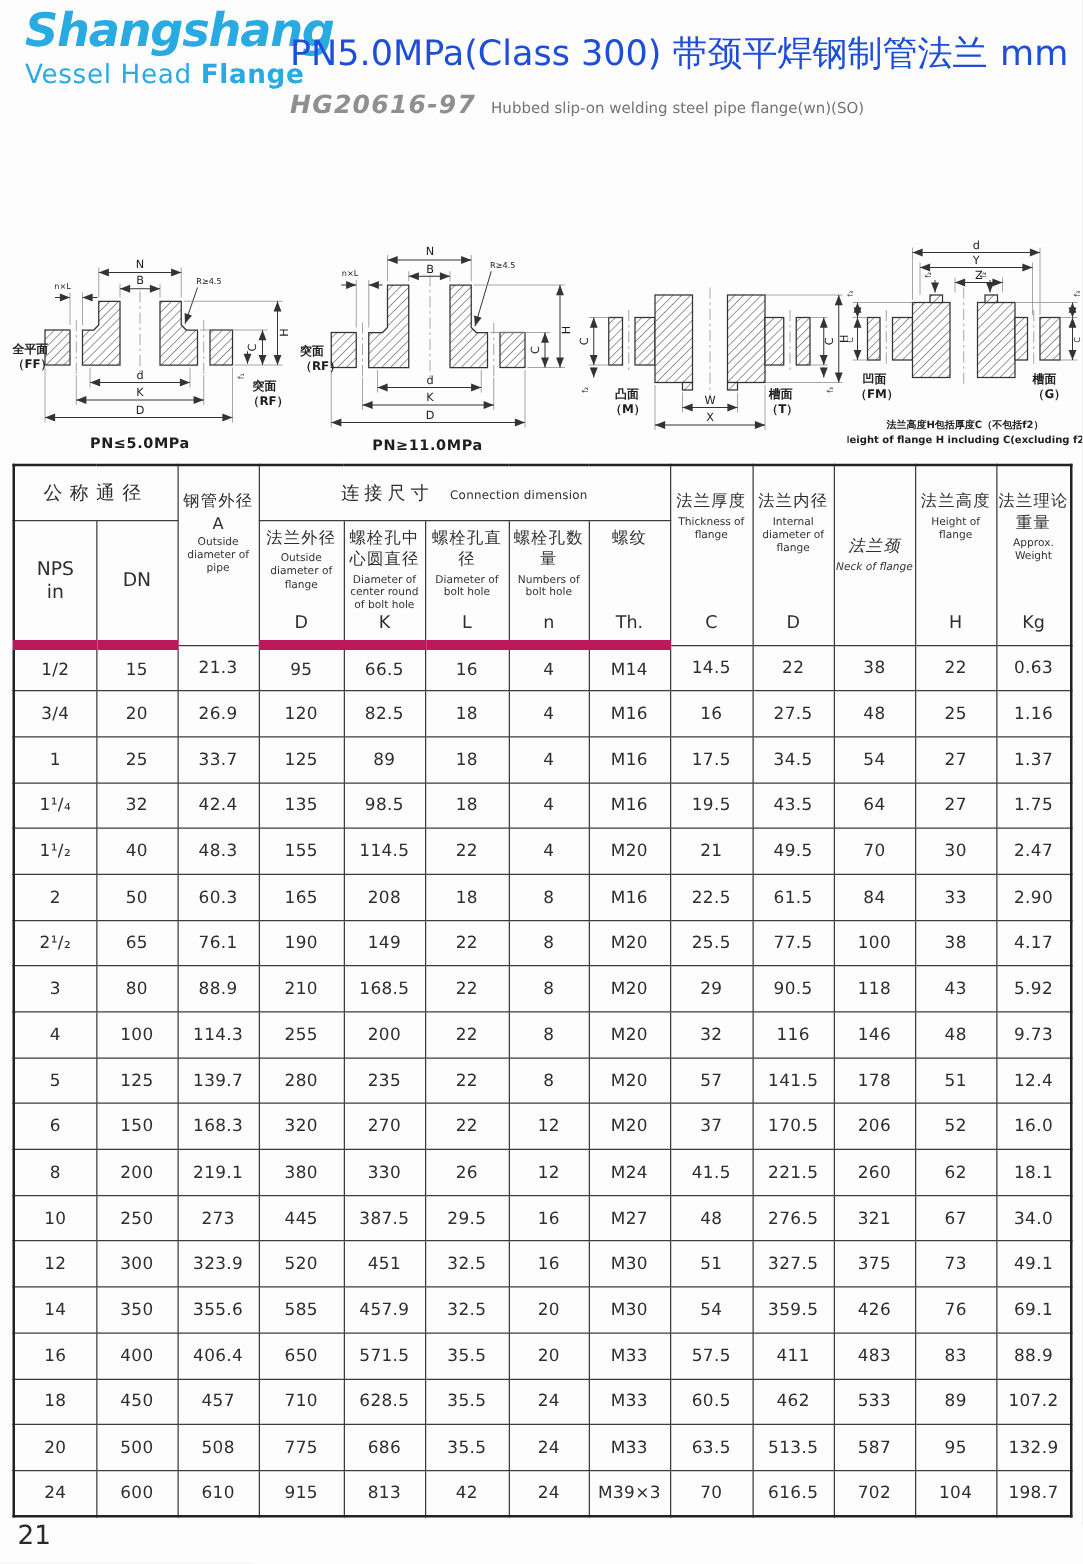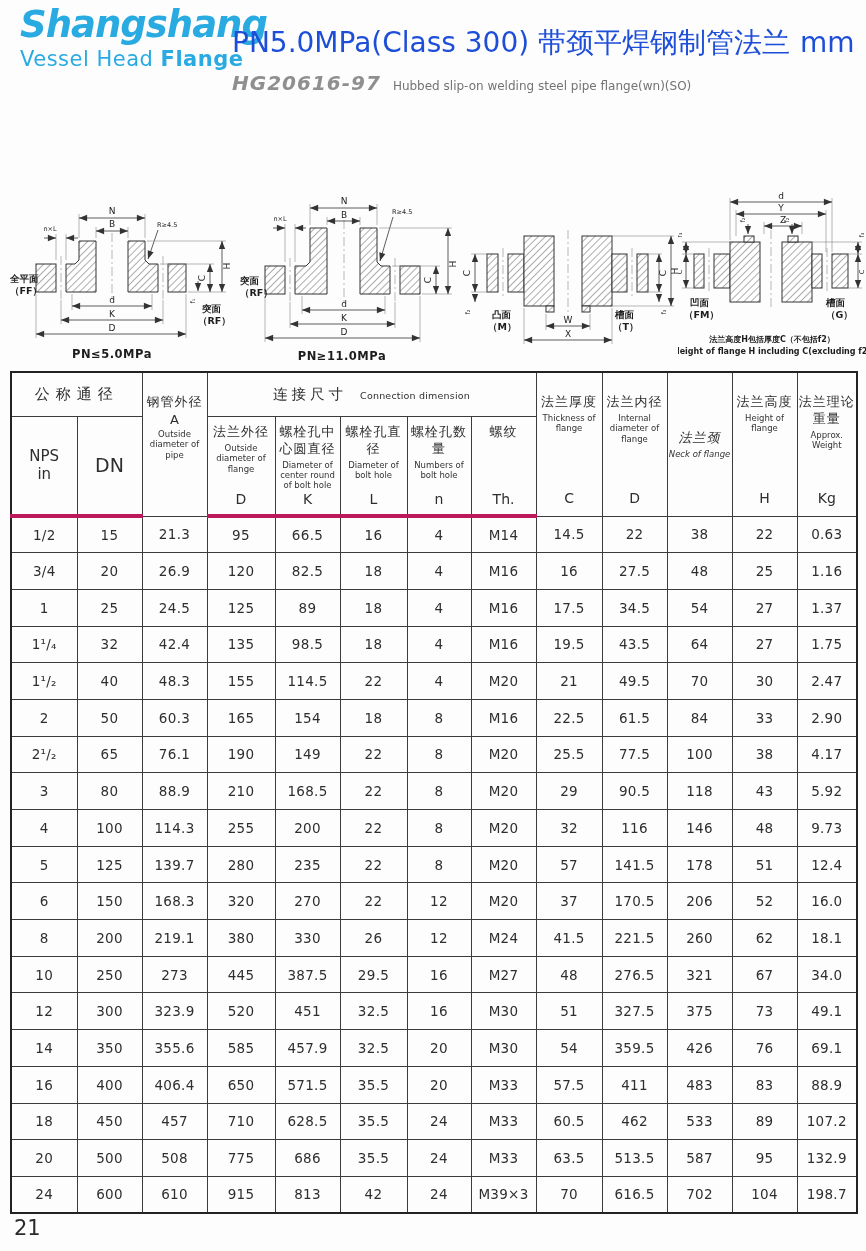--- a/index.html
+++ b/index.html
@@ -43,35 +43,35 @@
 
   
   #spec-table-wrap { position:absolute; left:10px; top:371px; width:762px; }
   table.spec { border-collapse:collapse; table-layout:fixed; width:846px; border:2px solid #222; }
   table.spec th, table.spec td {
     border:1px solid #3c3c3c; text-align:center; vertical-align:middle;
     color:#2e2e2e; font-weight:normal; overflow:hidden;
   }
   thead tr.h1 th { height:44px; }
   thead tr.h2 th { height:100px; }
-  thead tr:last-child th { border-bottom:4px solid #be185d; }
+  thead tr:last-child th { border-bottom:8px solid #be185d; }
   tbody tr { height:36.7px; }
   tbody td { font-size:13.5px; letter-spacing:0.3px; }
   .g-nominal { font-size:15px; letter-spacing:6px; }
   .conn-cn { font-size:14.5px; letter-spacing:4px; }
   .conn-en { font-size:9.5px; margin-left:8px; letter-spacing:0.2px; }
   .hc { display:flex; flex-direction:column; align-items:center; justify-content:flex-start; padding:5px 1px 4px 1px; }
   .hc-92  { height:92px; }
   .hc-132 { height:132px; padding-top:16px; }
   .hc-cn { font-size:13px; line-height:1.3; letter-spacing:1px; }
   .hc-en { font-size:8.5px; line-height:1.2; color:#333; margin-top:2px; }
   .hc-sym { font-size:14px; margin-top:auto; }
   .hc-sym-top { font-size:13px; margin-top:1px; }
   .nps-cell div { font-size:15px; line-height:1.25; }
-  .dn-cell { font-size:19px;margin-top:13px; }
+  .dn-cell { font-size:15px;margin-top:13px; }
 
   
   #page-number { position:absolute; left:14px; top:1216px; font-size:21px; color:#2a2a2a; }
 </style>
 </head>
 <body>
 
 <div id="page">
 
   <svg width="0" height="0" style="position:absolute" aria-hidden="true">
@@ -453,21 +453,21 @@
             <td>M16</td>
             <td>16</td>
             <td>27.5</td>
             <td>48</td>
             <td>25</td>
             <td>1.16</td>
           </tr>
           <tr>
             <td>1</td>
             <td>25</td>
-            <td>24.5</td>
+            <td>33.7</td>
             <td>125</td>
             <td>89</td>
             <td>18</td>
             <td>4</td>
             <td>M16</td>
             <td>17.5</td>
             <td>34.5</td>
             <td>54</td>
             <td>27</td>
             <td>1.37</td>
@@ -500,21 +500,21 @@
             <td>49.5</td>
             <td>70</td>
             <td>30</td>
             <td>2.47</td>
           </tr>
           <tr>
             <td>2</td>
             <td>50</td>
             <td>60.3</td>
             <td>165</td>
-            <td>154</td>
+            <td>208</td>
             <td>18</td>
             <td>8</td>
             <td>M16</td>
             <td>22.5</td>
             <td>61.5</td>
             <td>84</td>
             <td>33</td>
             <td>2.90</td>
           </tr>
           <tr>

